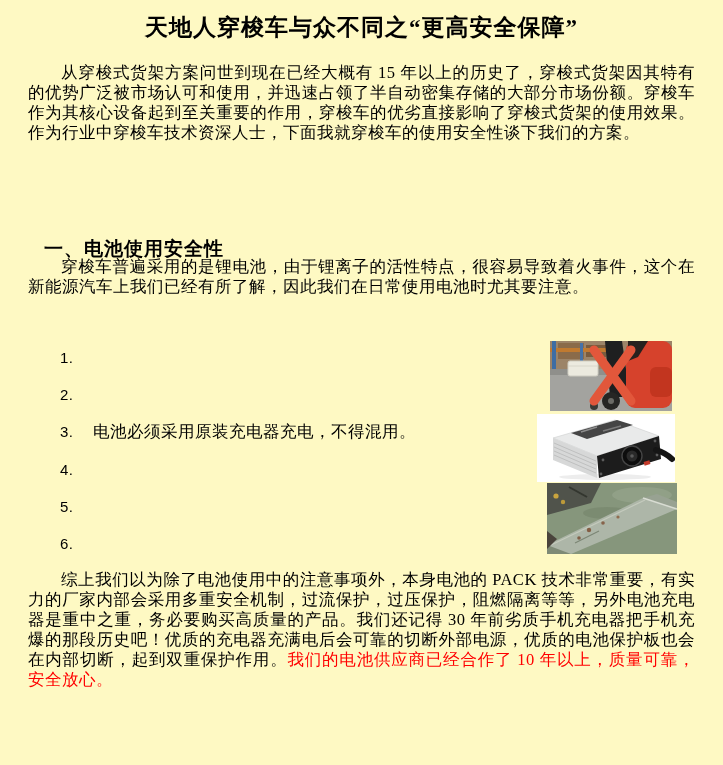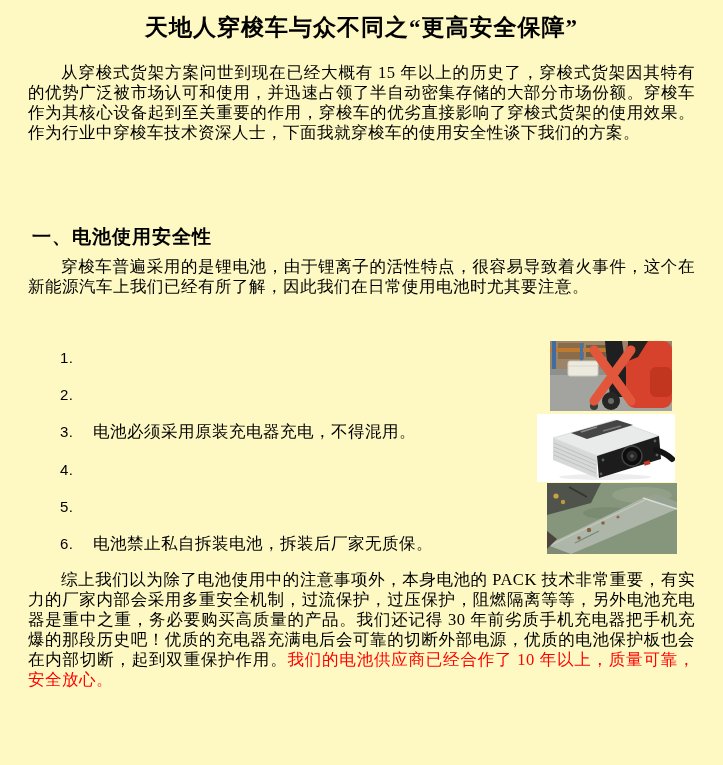--- a/index.html
+++ b/index.html
@@ -37,21 +37,21 @@
     line-height: 20px;
     text-align: justify;
     text-indent: 2em;
     letter-spacing: 0.5px;
   }
   .para-1 { top: 63px; }
   .section-heading {
     position: absolute;
     top: 220px;
     left: 28px;
-    margin: 4px;
+    margin: 16px;
     font-size: 19px;
     font-weight: bold;
     letter-spacing: 1px;
   }
   .para-2 { top: 257px; }
   .safety-list {
     position: absolute;
     top: 339px;
     left: 60px;
     width: 480px;
@@ -107,21 +107,20 @@
       <span>电池必须采用原装充电器充电，不得混用。</span>
     </li>
     <li>
       <span class="rule-num">4.</span>
     </li>
     <li>
       <span class="rule-num">5.</span>
     </li>
     <li>
       <span class="rule-num">6.</span>
-      <span>电池禁止私自拆装电池，拆装后厂家无质保。</span>
     </li>
   </ol>
 
   <svg class="photo photo-forklift" width="122" height="70" viewBox="0 0 122 70">
     <rect x="0" y="0" width="122" height="32" fill="#9c8468"></rect>
     <rect x="8" y="2" width="26" height="16" fill="#8a6b4a"></rect>
     <rect x="36" y="4" width="20" height="12" fill="#7a5c3e"></rect>
     <rect x="0" y="7" width="62" height="4" fill="#c07a30"></rect>
     <rect x="2" y="0" width="4" height="32" fill="#3e6da3"></rect>
     <rect x="30" y="2" width="3" height="26" fill="#4572a8"></rect>

